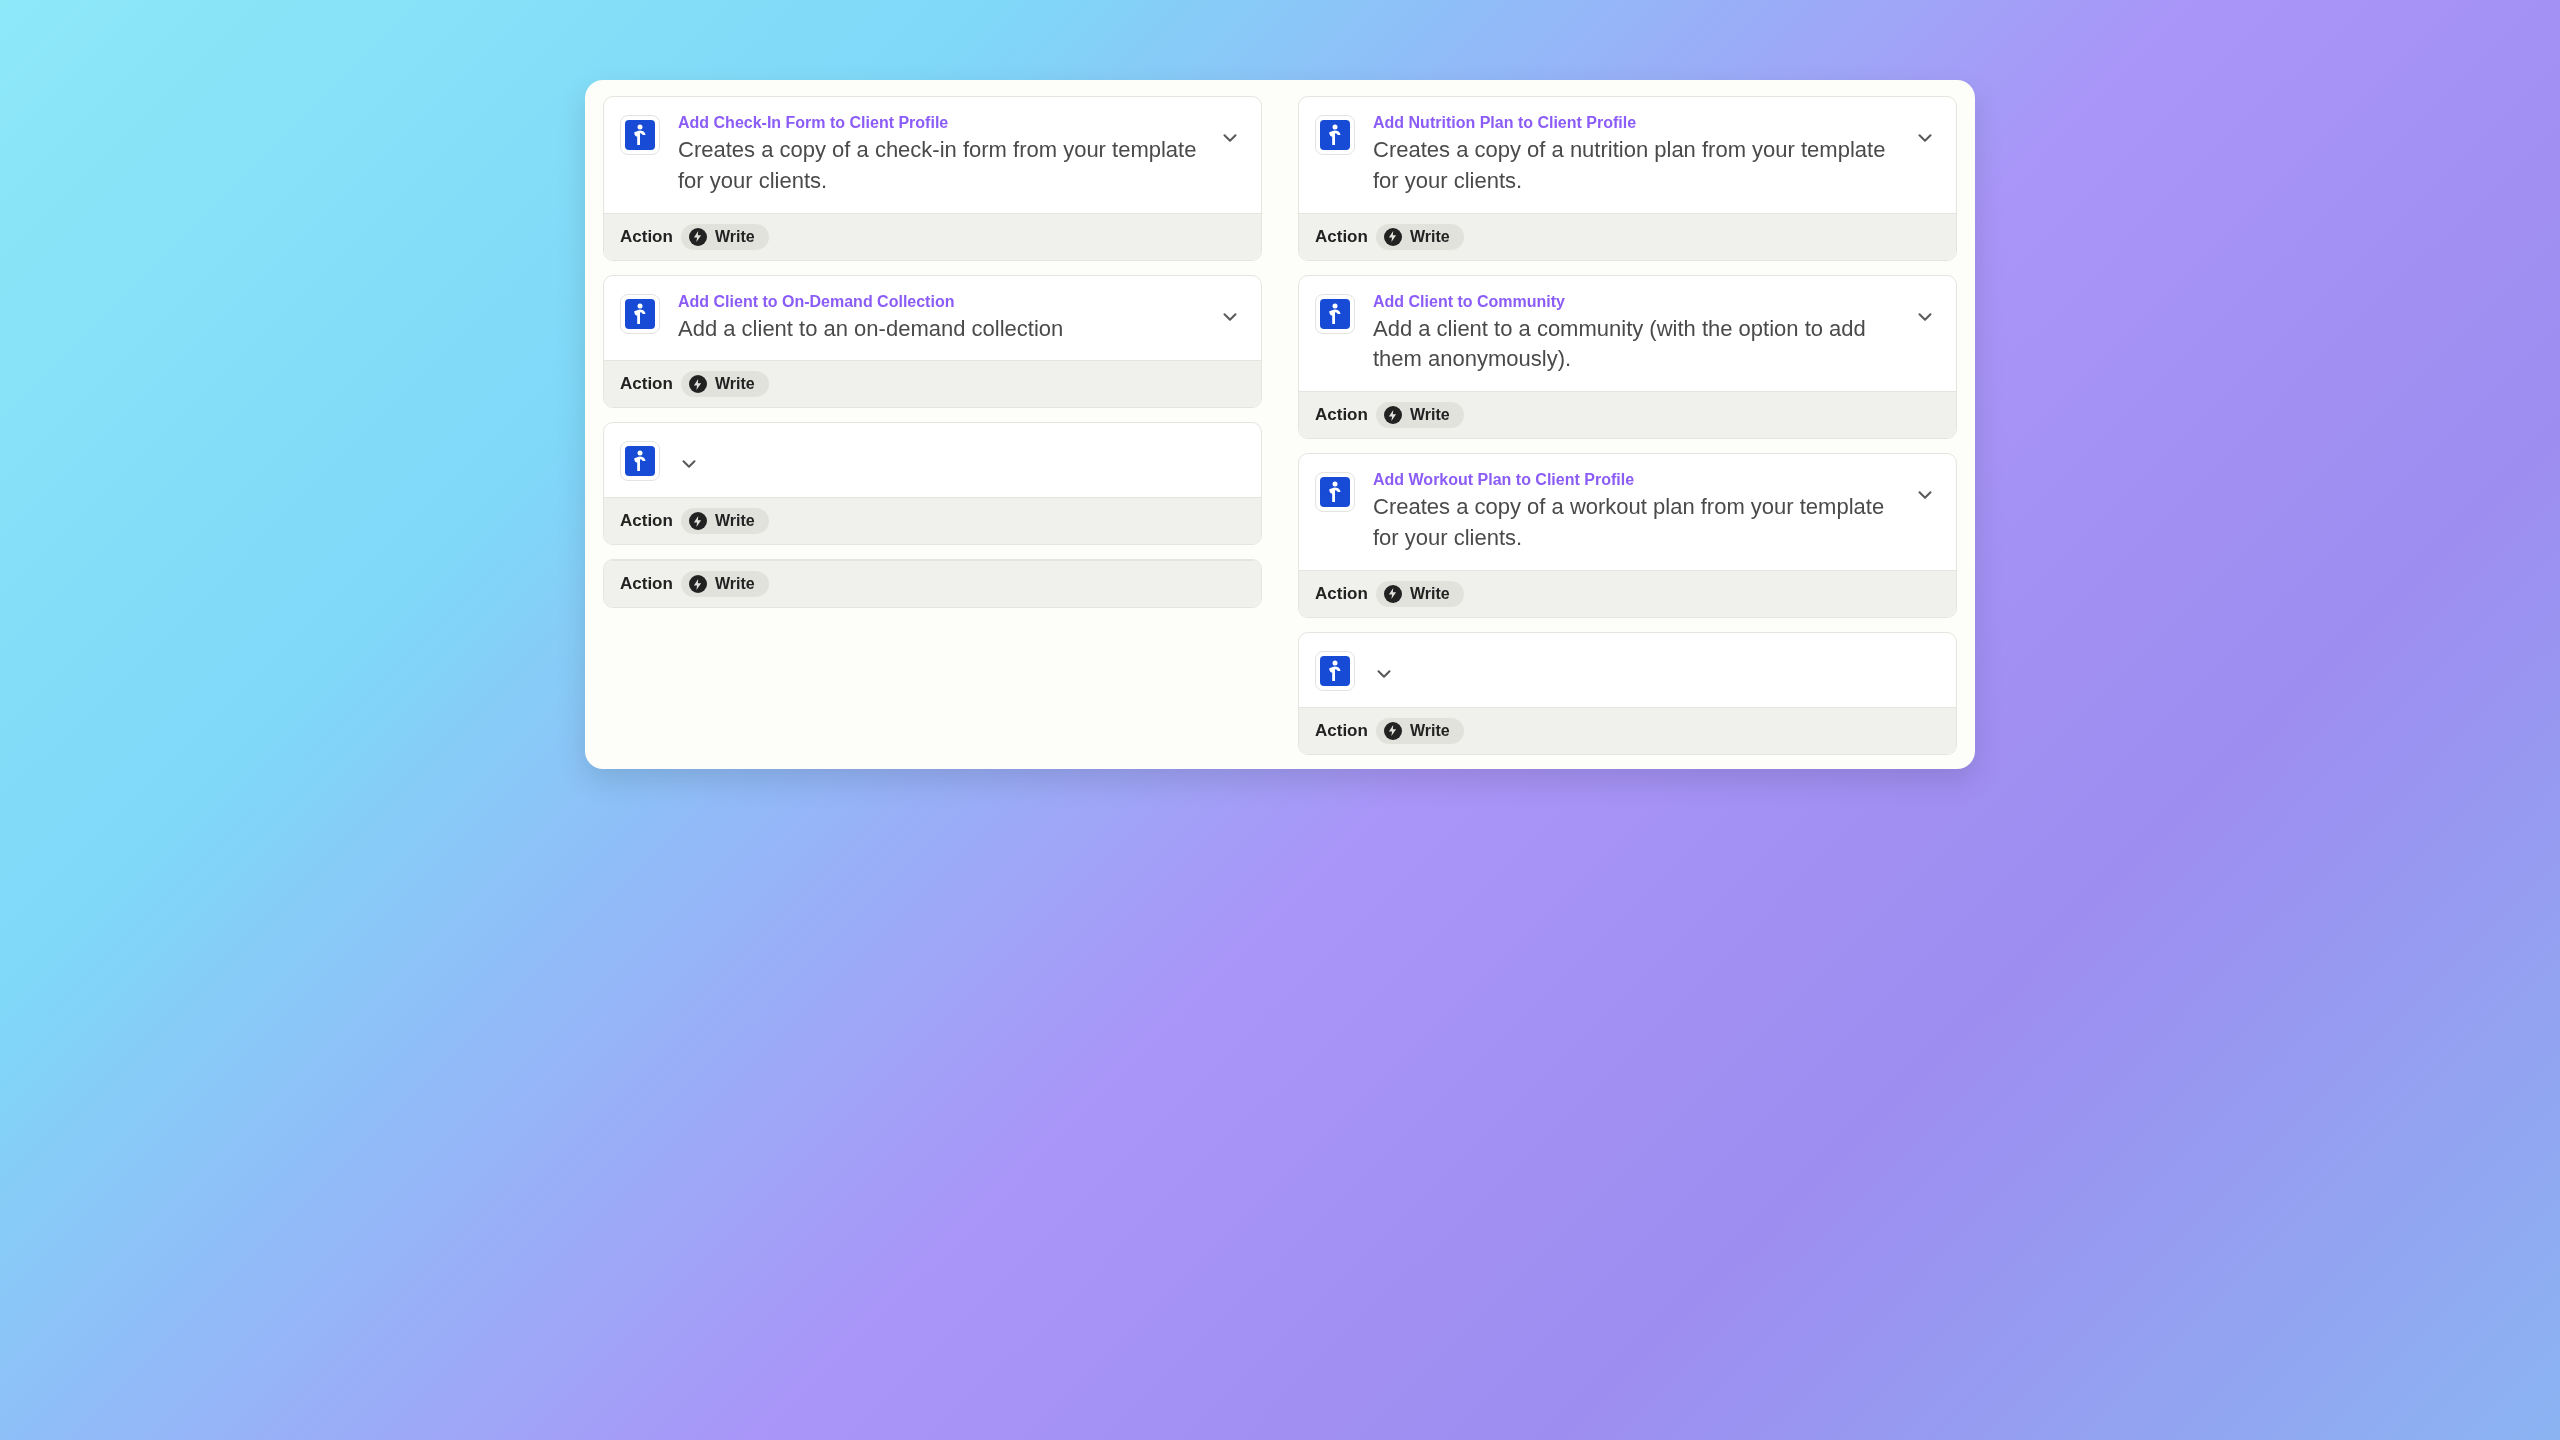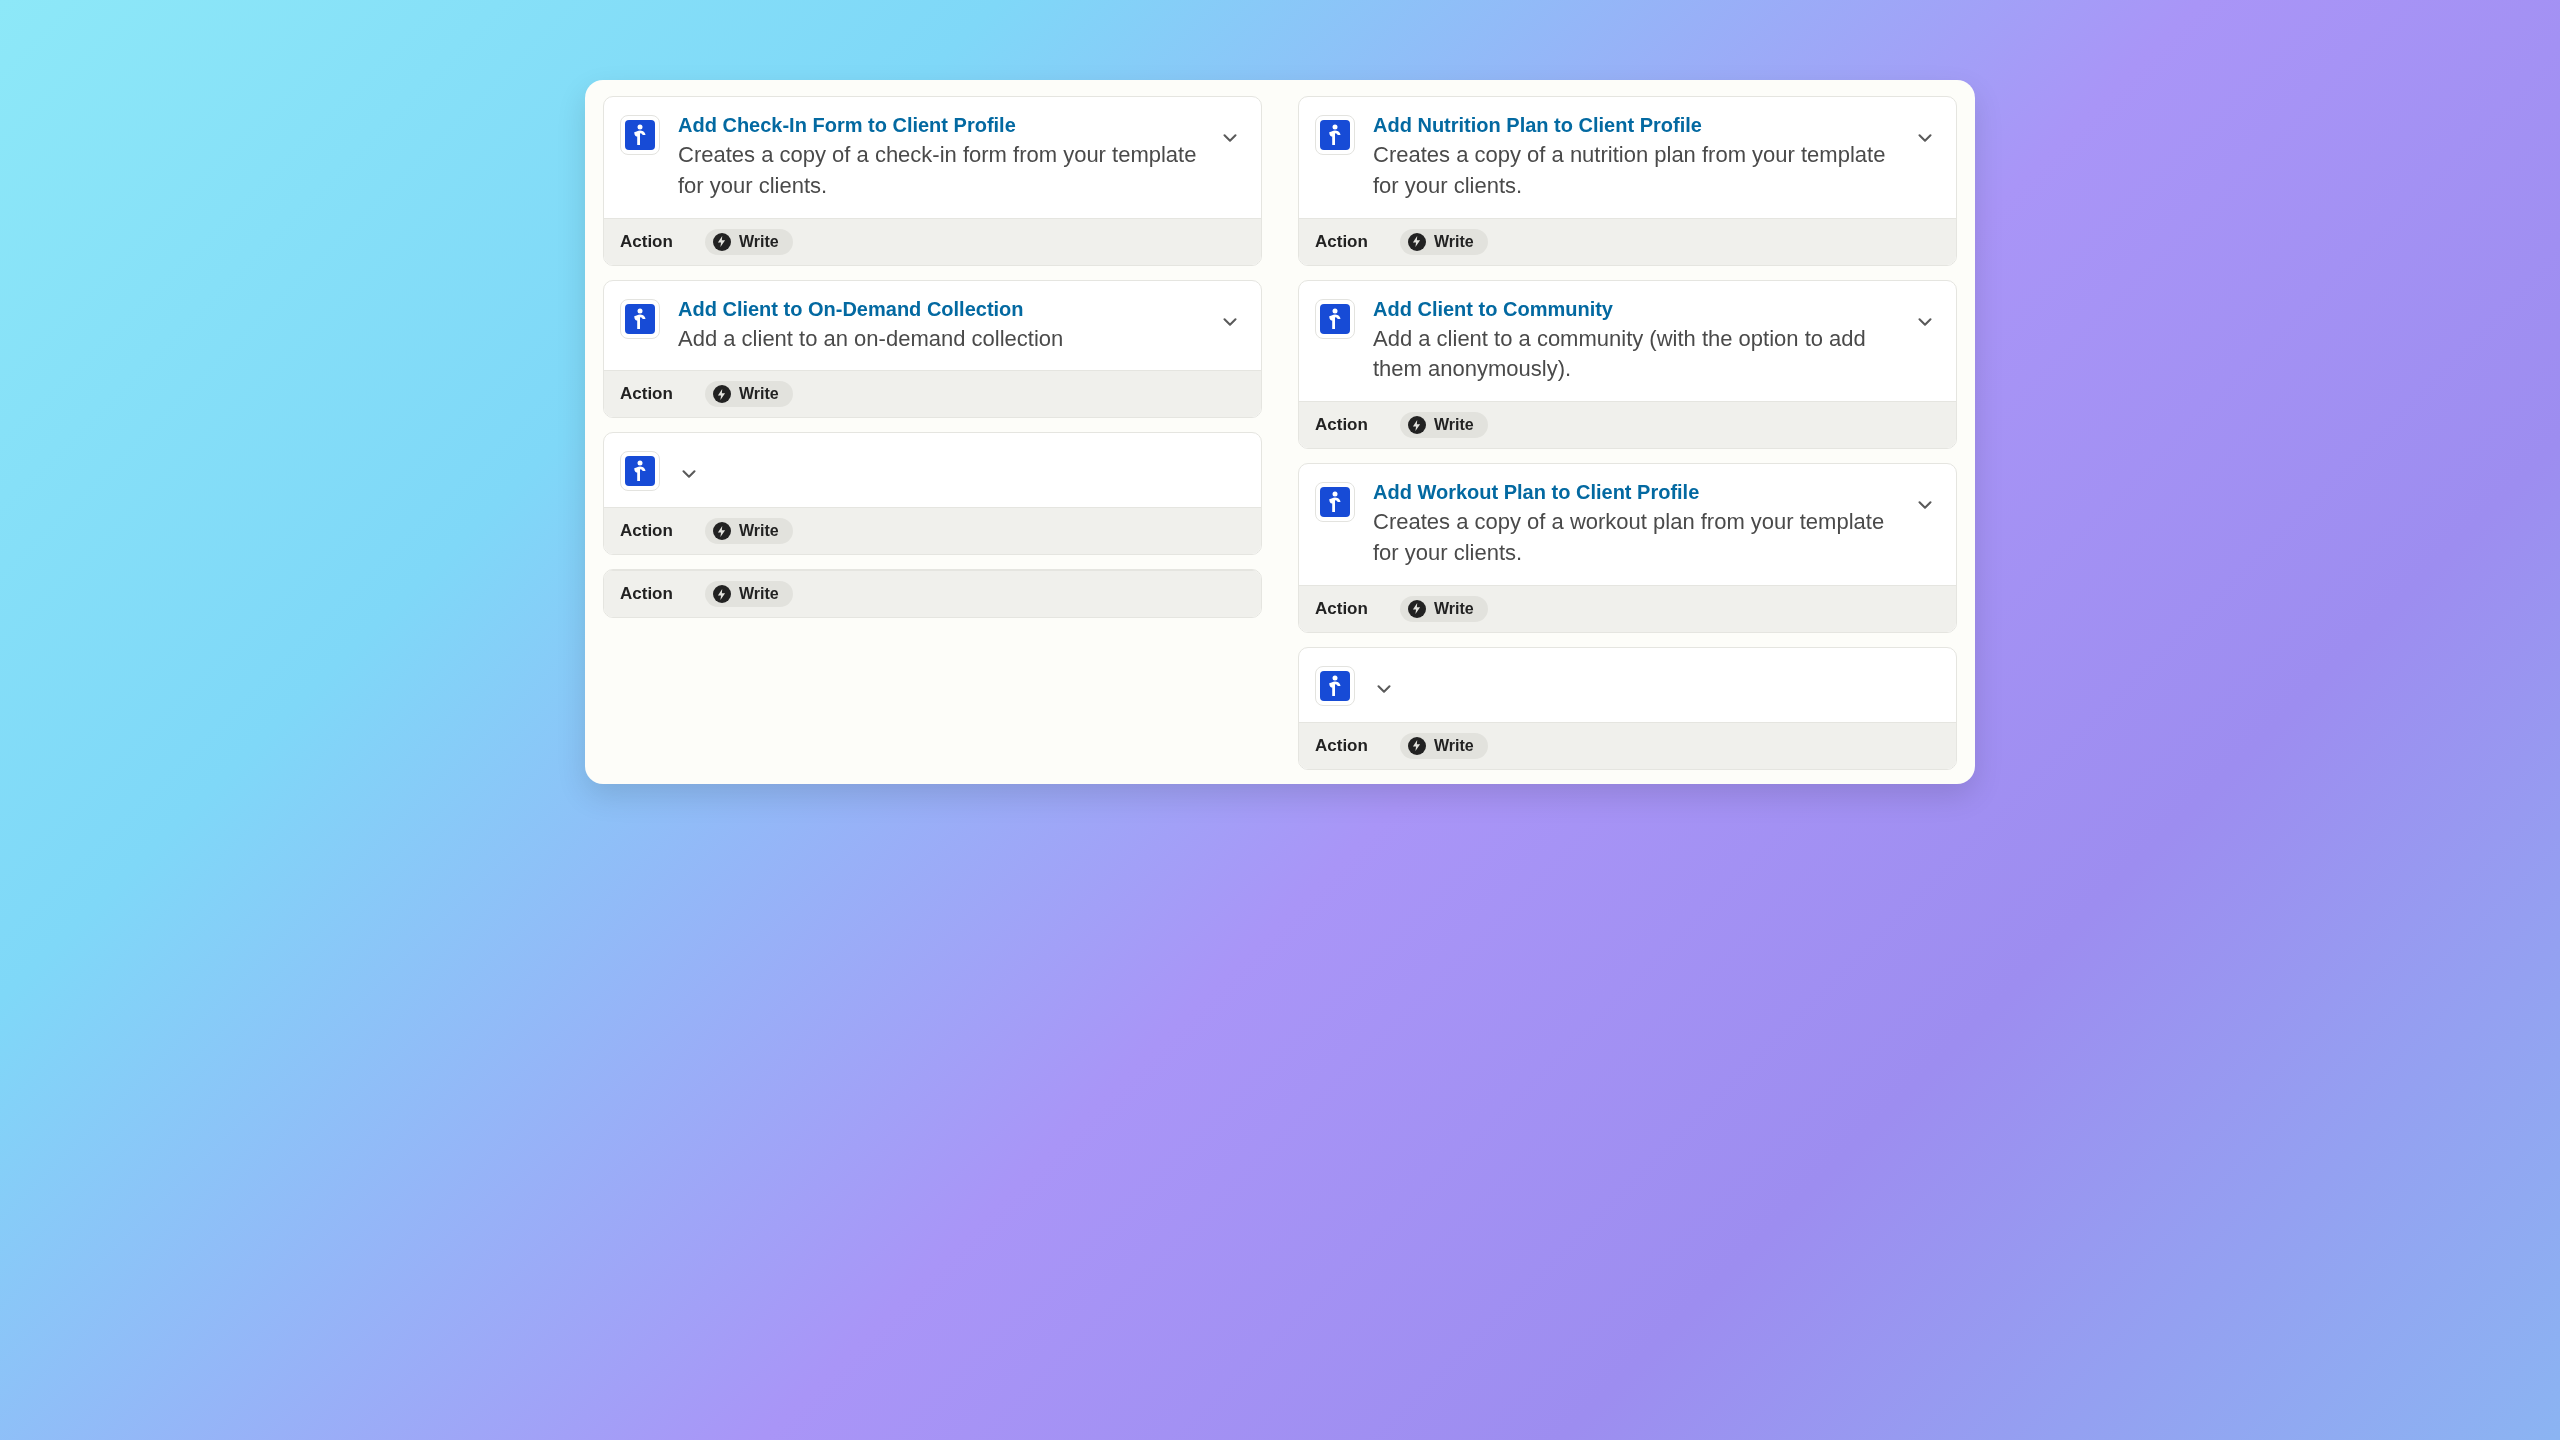--- a/index.html
+++ b/index.html
@@ -49,41 +49,41 @@
   }
   .app-icon {
     width: 30px; height: 30px;
     background: #174bd6;
     border-radius: 4px;
     display: flex; align-items: center; justify-content: center;
   }
   .app-icon svg { width: 18px; height: 22px; }
   .card-text { flex: 1; min-width: 0; padding-top: 2px; }
   .card-title {
-    font-size: 20px;
+    font-size: 16px;
     font-weight: 700;
-    color: #0369a1;
+    color: #8b5cf6;
     line-height: 1.25;
     margin-bottom: 2px;
   }
   .card-desc {
     font-size: 22px;
     color: #4a4a4a;
     line-height: 1.4;
   }
   .chevron {
     margin-top: 16px;
     width: 22px; height: 22px;
     color: #5b5b5b;
     flex-shrink: 0;
   }
   .card-foot {
     display: flex;
     align-items: center;
-    gap: 32px;
+    gap: 8px;
     padding: 10px 16px 10px 16px;
     background: #f0f0ec;
     border-top: 1px solid #e5e5e0;
   }
   .foot-label {
     font-size: 17px;
     font-weight: 700;
     color: #222;
   }
   .badge {

